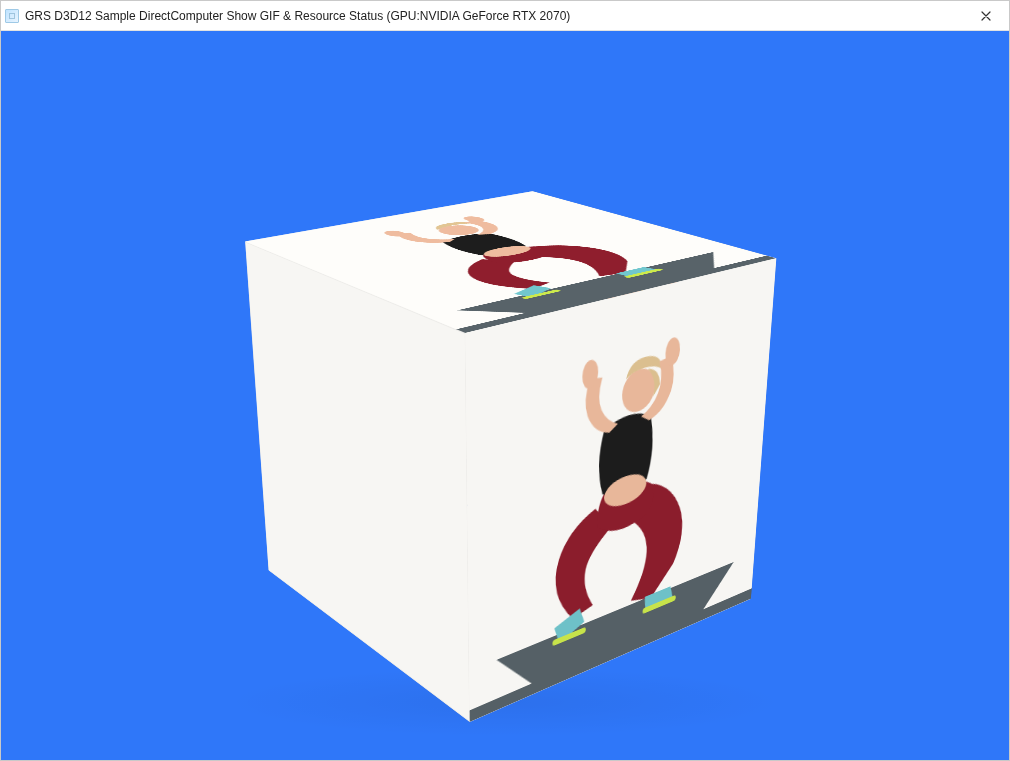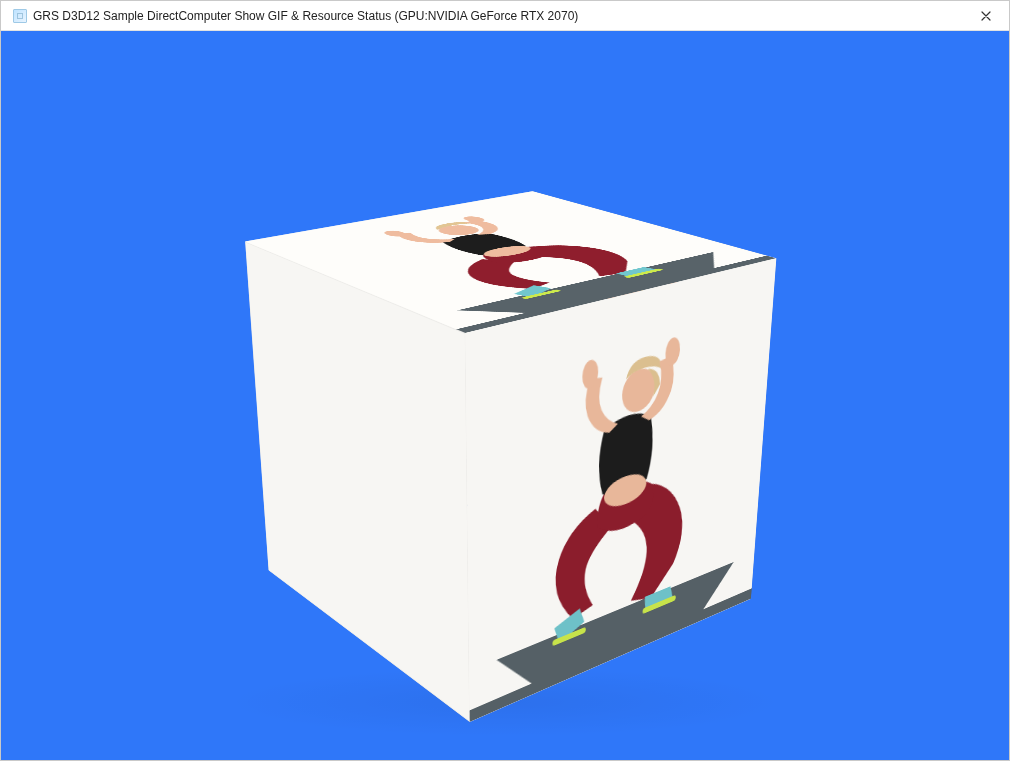--- a/index.html
+++ b/index.html
@@ -19,21 +19,21 @@
       display: flex;
       flex-direction: column;
     }
     .titlebar {
       height: 30px;
       flex: 0 0 30px;
       background: #ffffff;
       border-bottom: 1px solid #e2e2e2;
       display: flex;
       align-items: center;
-      padding-left: 12px;
+      padding-left: 4px;
       padding-right: 0;
       color: #222;
     }
     .title-icon {
       width: 14px;
       height: 14px;
       margin-right: 6px;
       background: linear-gradient(135deg,#bfe3ff 0%, #e8f4ff 100%);
       border: 1px solid #9ec9e6;
       border-radius: 1px;

